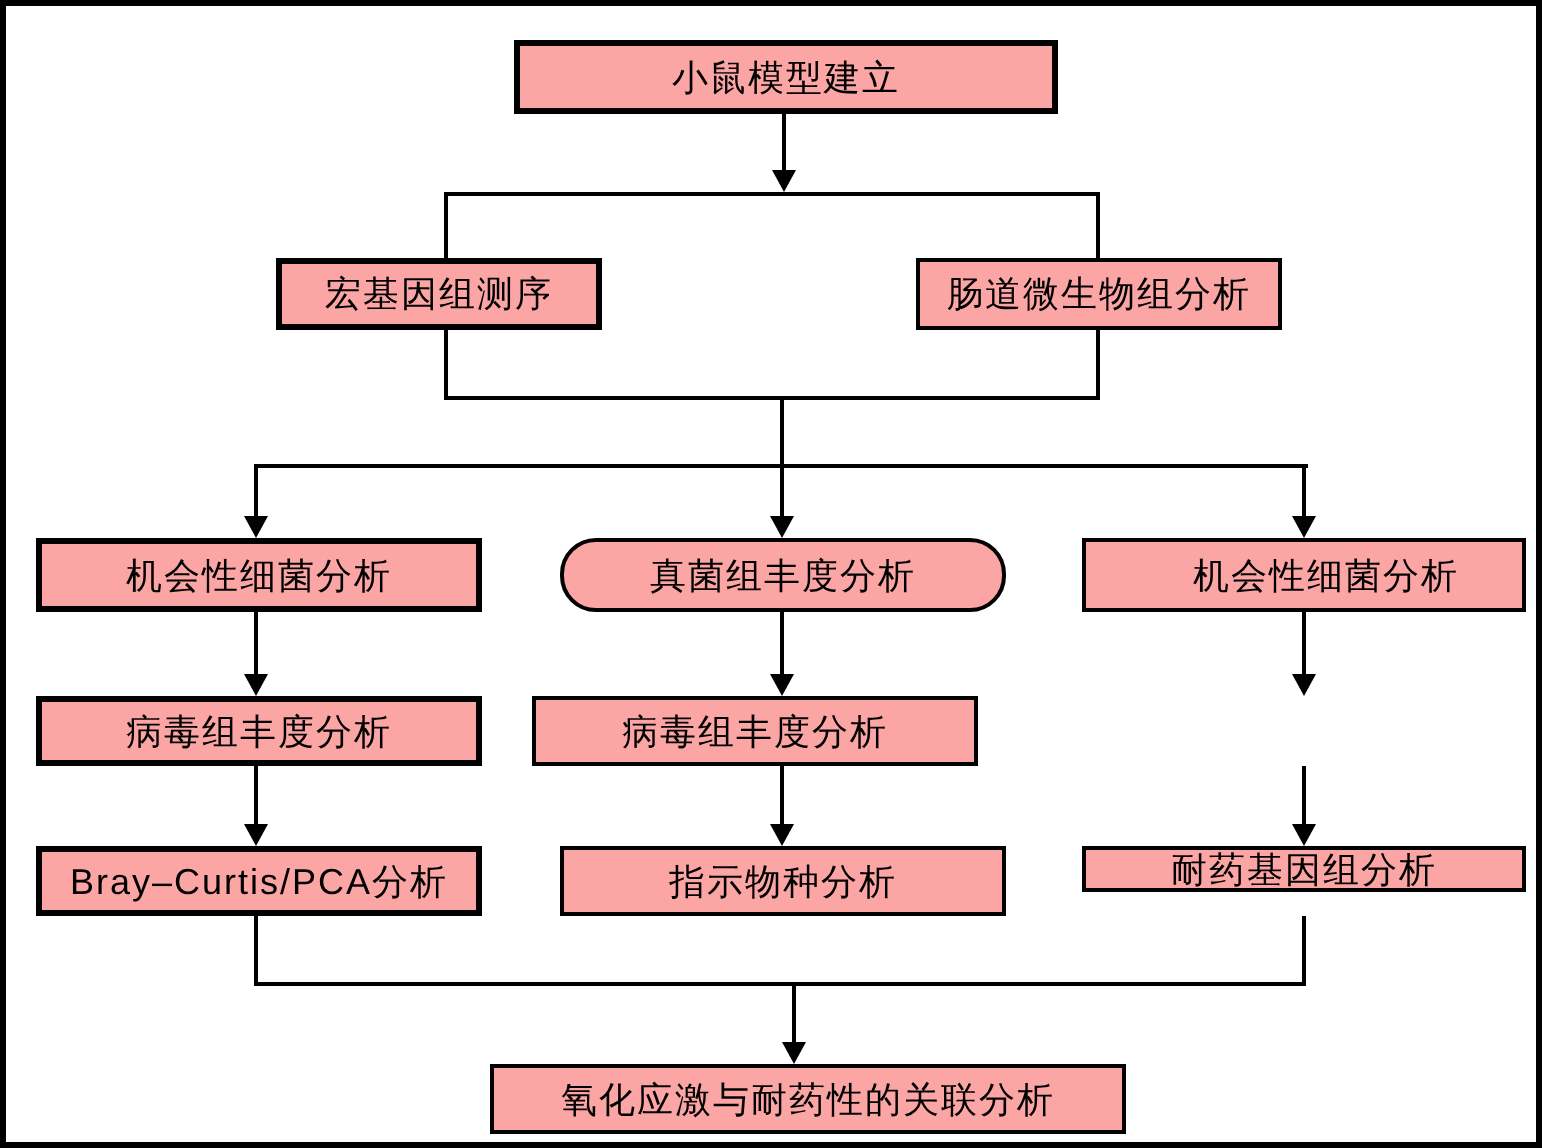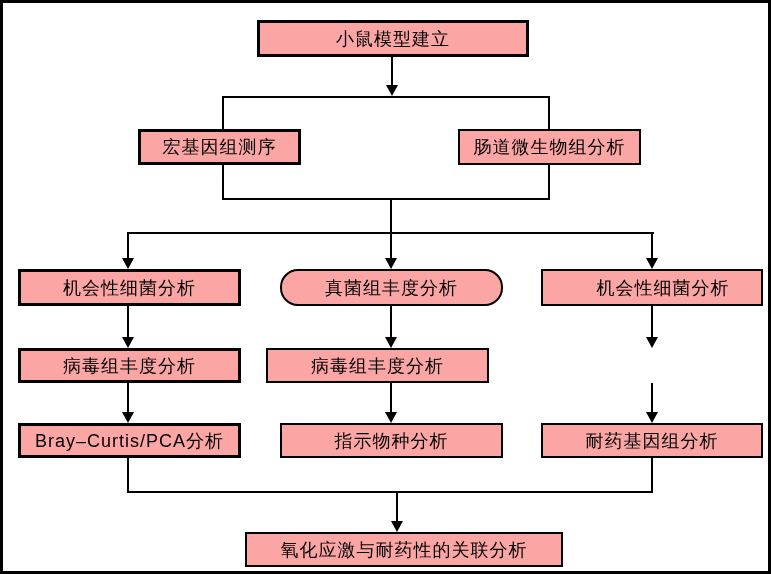--- a/index.html
+++ b/index.html
@@ -85,21 +85,21 @@
 
   <div class="line" style="left:124px; top:380px; width:2px; height:29px;"></div>
   <div class="arrow-down" style="left:119px; top:409px;"></div>
   <div class="line" style="left:387px; top:380px; width:2px; height:29px;"></div>
   <div class="arrow-down" style="left:382px; top:409px;"></div>
   <div class="line" style="left:648px; top:380px; width:2px; height:29px;"></div>
   <div class="arrow-down" style="left:643px; top:409px;"></div>
 
   <div class="node thick" style="left:15px; top:420px; width:223px; height:35px;">Bray–Curtis/PCA分析</div>
   <div class="node" style="left:277px; top:420px; width:223px; height:35px;">指示物种分析</div>
-  <div class="node" style="left:538px; top:420px; width:222px; height:35px;">耐药基因组分析</div>
+  <div class="node" style="left:538px; top:420px; width:222px; height:23px;">耐药基因组分析</div>
 
   <div class="line" style="left:124px; top:455px; width:2px; height:35px;"></div>
   <div class="line" style="left:648px; top:455px; width:2px; height:35px;"></div>
   <div class="line" style="left:124px; top:488px; width:526px; height:2px;"></div>
   <div class="line" style="left:393px; top:490px; width:2px; height:28px;"></div>
   <div class="arrow-down" style="left:388px; top:518px;"></div>
 
   <div class="node" style="left:242px; top:529px; width:318px; height:35px;">氧化应激与耐药性的关联分析</div>
 
 </div>

